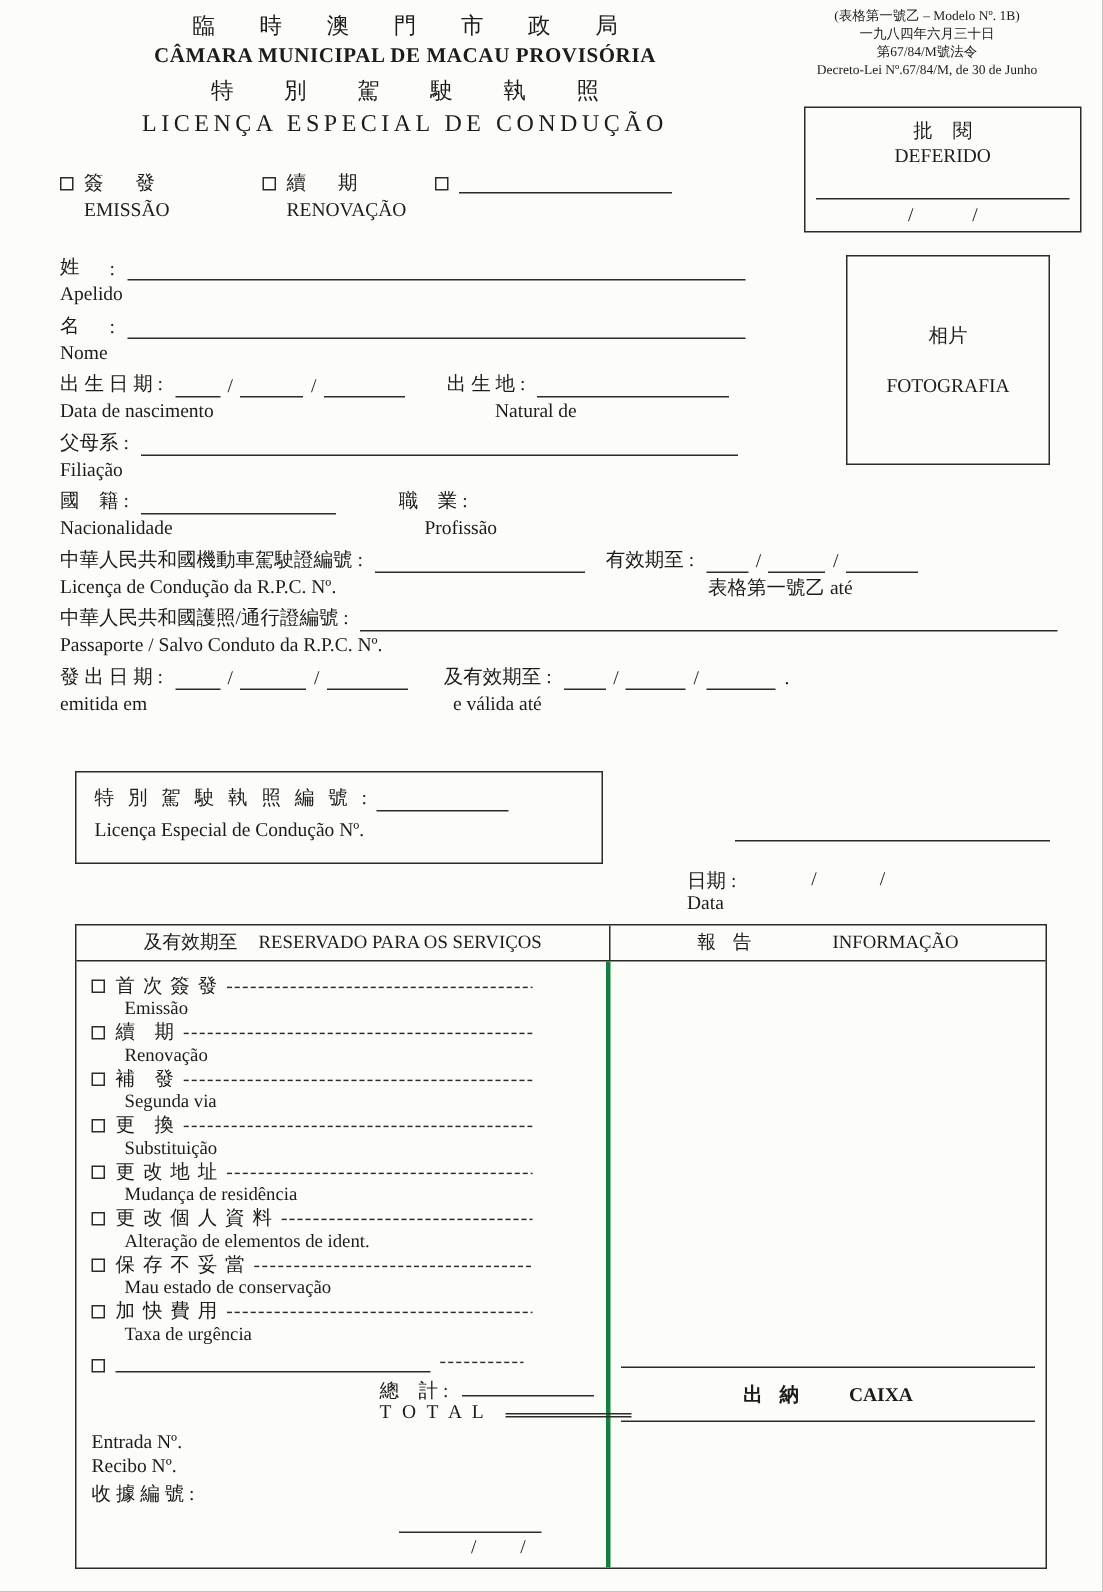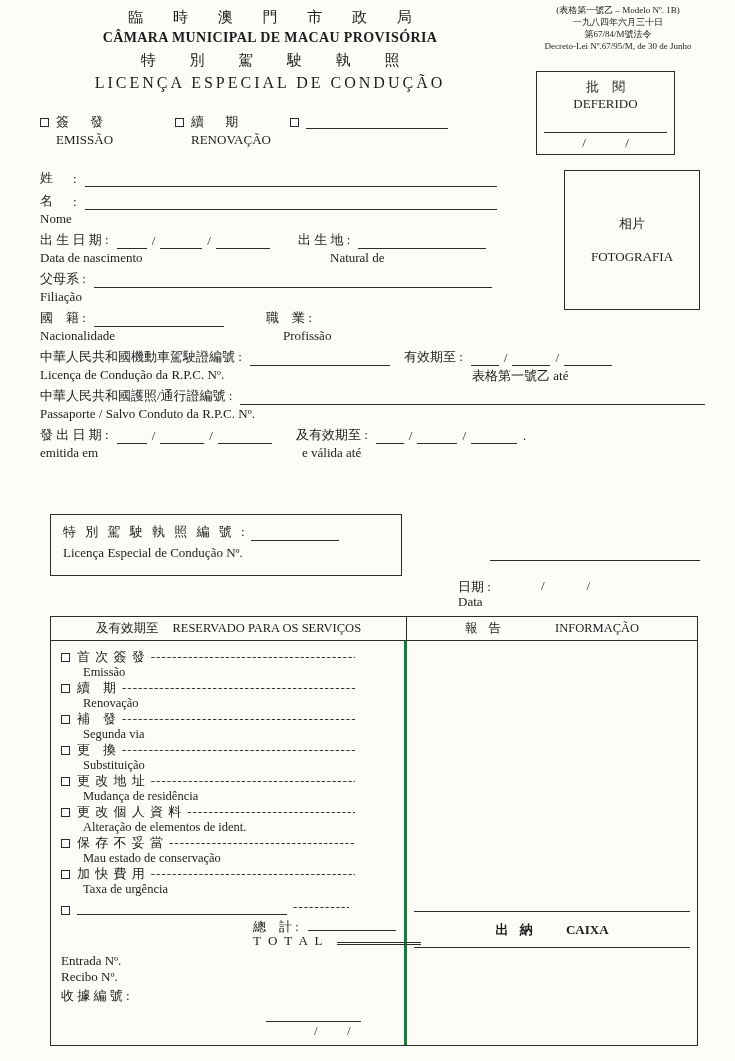--- a/index.html
+++ b/index.html
@@ -16,21 +16,21 @@
   .slash { margin:0 5px; }
 
   
   .ref-block { position:absolute; top:4px; right:8px; width:218px; font-size:9px; text-align:center; line-height:12px; }
   .titles { position:absolute; top:8px; left:35px; width:470px; text-align:center; }
   .org-zh { font-size:15px; word-spacing:26px; }
   .org-pt { font-weight:bold; font-size:14px; letter-spacing:0.4px; margin-top:3px; }
   .title-zh { font-size:15px; word-spacing:30px; margin-top:5px; }
   .title-pt { font-size:16px; letter-spacing:3px; margin-top:4px; }
 
-  .deferido { position:absolute; top:71px; left:536px; width:139px; height:84px; border:1px solid #2b2b2b; text-align:center; }
+  .deferido { position:absolute; top:71px; left:536px; width:185px; height:84px; border:1px solid #2b2b2b; text-align:center; }
   .def-zh { margin-top:6px; word-spacing:10px; }
   .def-pt { font-size:13px; }
   .def-line { position:absolute; bottom:21px; left:7px; right:7px; border-top:1px solid #2b2b2b; }
   .def-date { position:absolute; bottom:3px; left:0; right:0; }
   .def-date .slash { margin:0 18px; }
 
   
   .type-row { position:absolute; top:114px; left:40px; width:470px; height:38px; }
   .type-g { position:absolute; top:0; }
   .type-top { display:flex; align-items:center; height:16px; }
@@ -90,21 +90,21 @@
 </style>
 </head>
 <body>
 
 <div class="page">
 
   <div class="ref-block">
     <div>(表格第一號乙 – Modelo Nº. 1B)</div>
     <div>一九八四年六月三十日</div>
     <div>第67/84/M號法令</div>
-    <div>Decreto-Lei Nº.67/95/M, de 30 de Junho</div>
+    <div>Decreto-Lei Nº.67/84/M, de 30 de Junho</div>
   </div>
 
   <div class="titles">
     <div class="org-zh">臨 時 澳 門 市 政 局</div>
     <div class="org-pt">CÂMARA MUNICIPAL DE MACAU PROVISÓRIA</div>
     <div class="title-zh">特 別 駕 駛 執 照</div>
     <div class="title-pt">LICENÇA ESPECIAL DE CONDUÇÃO</div>
   </div>
 
   <div class="deferido">
@@ -146,20 +146,21 @@
   </div>
 
   <div class="fields">
 
     <div class="pair">
       <div class="frow">
         <span>姓</span>
         <span style="margin-left:20px">:</span>
         <span class="ln" style="width:412px;margin-left:8px"></span>
       </div>
+      <div class="ptrow"><span>Apelido</span></div>
     </div>
 
     <div class="pair">
       <div class="frow">
         <span>名</span>
         <span style="margin-left:20px">:</span>
         <span class="ln" style="width:412px;margin-left:8px"></span>
       </div>
       <div class="ptrow"><span>Nome</span></div>
     </div>

